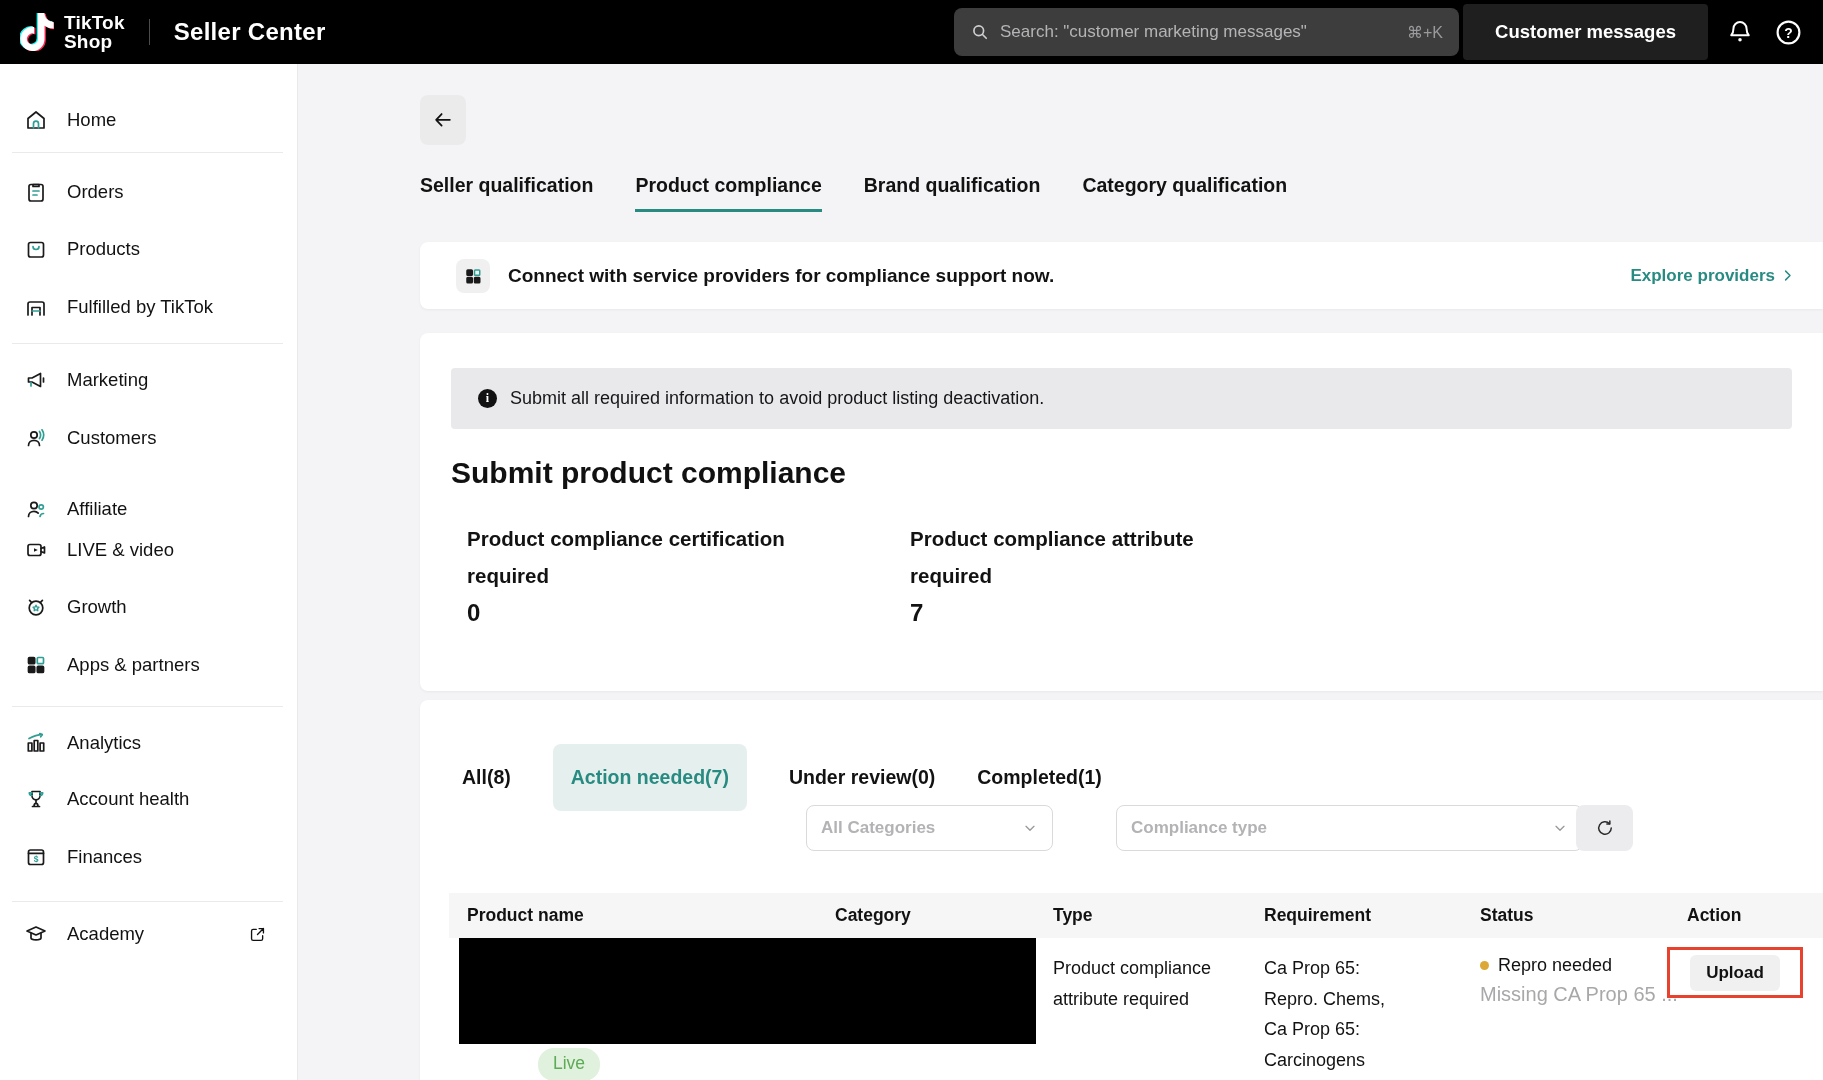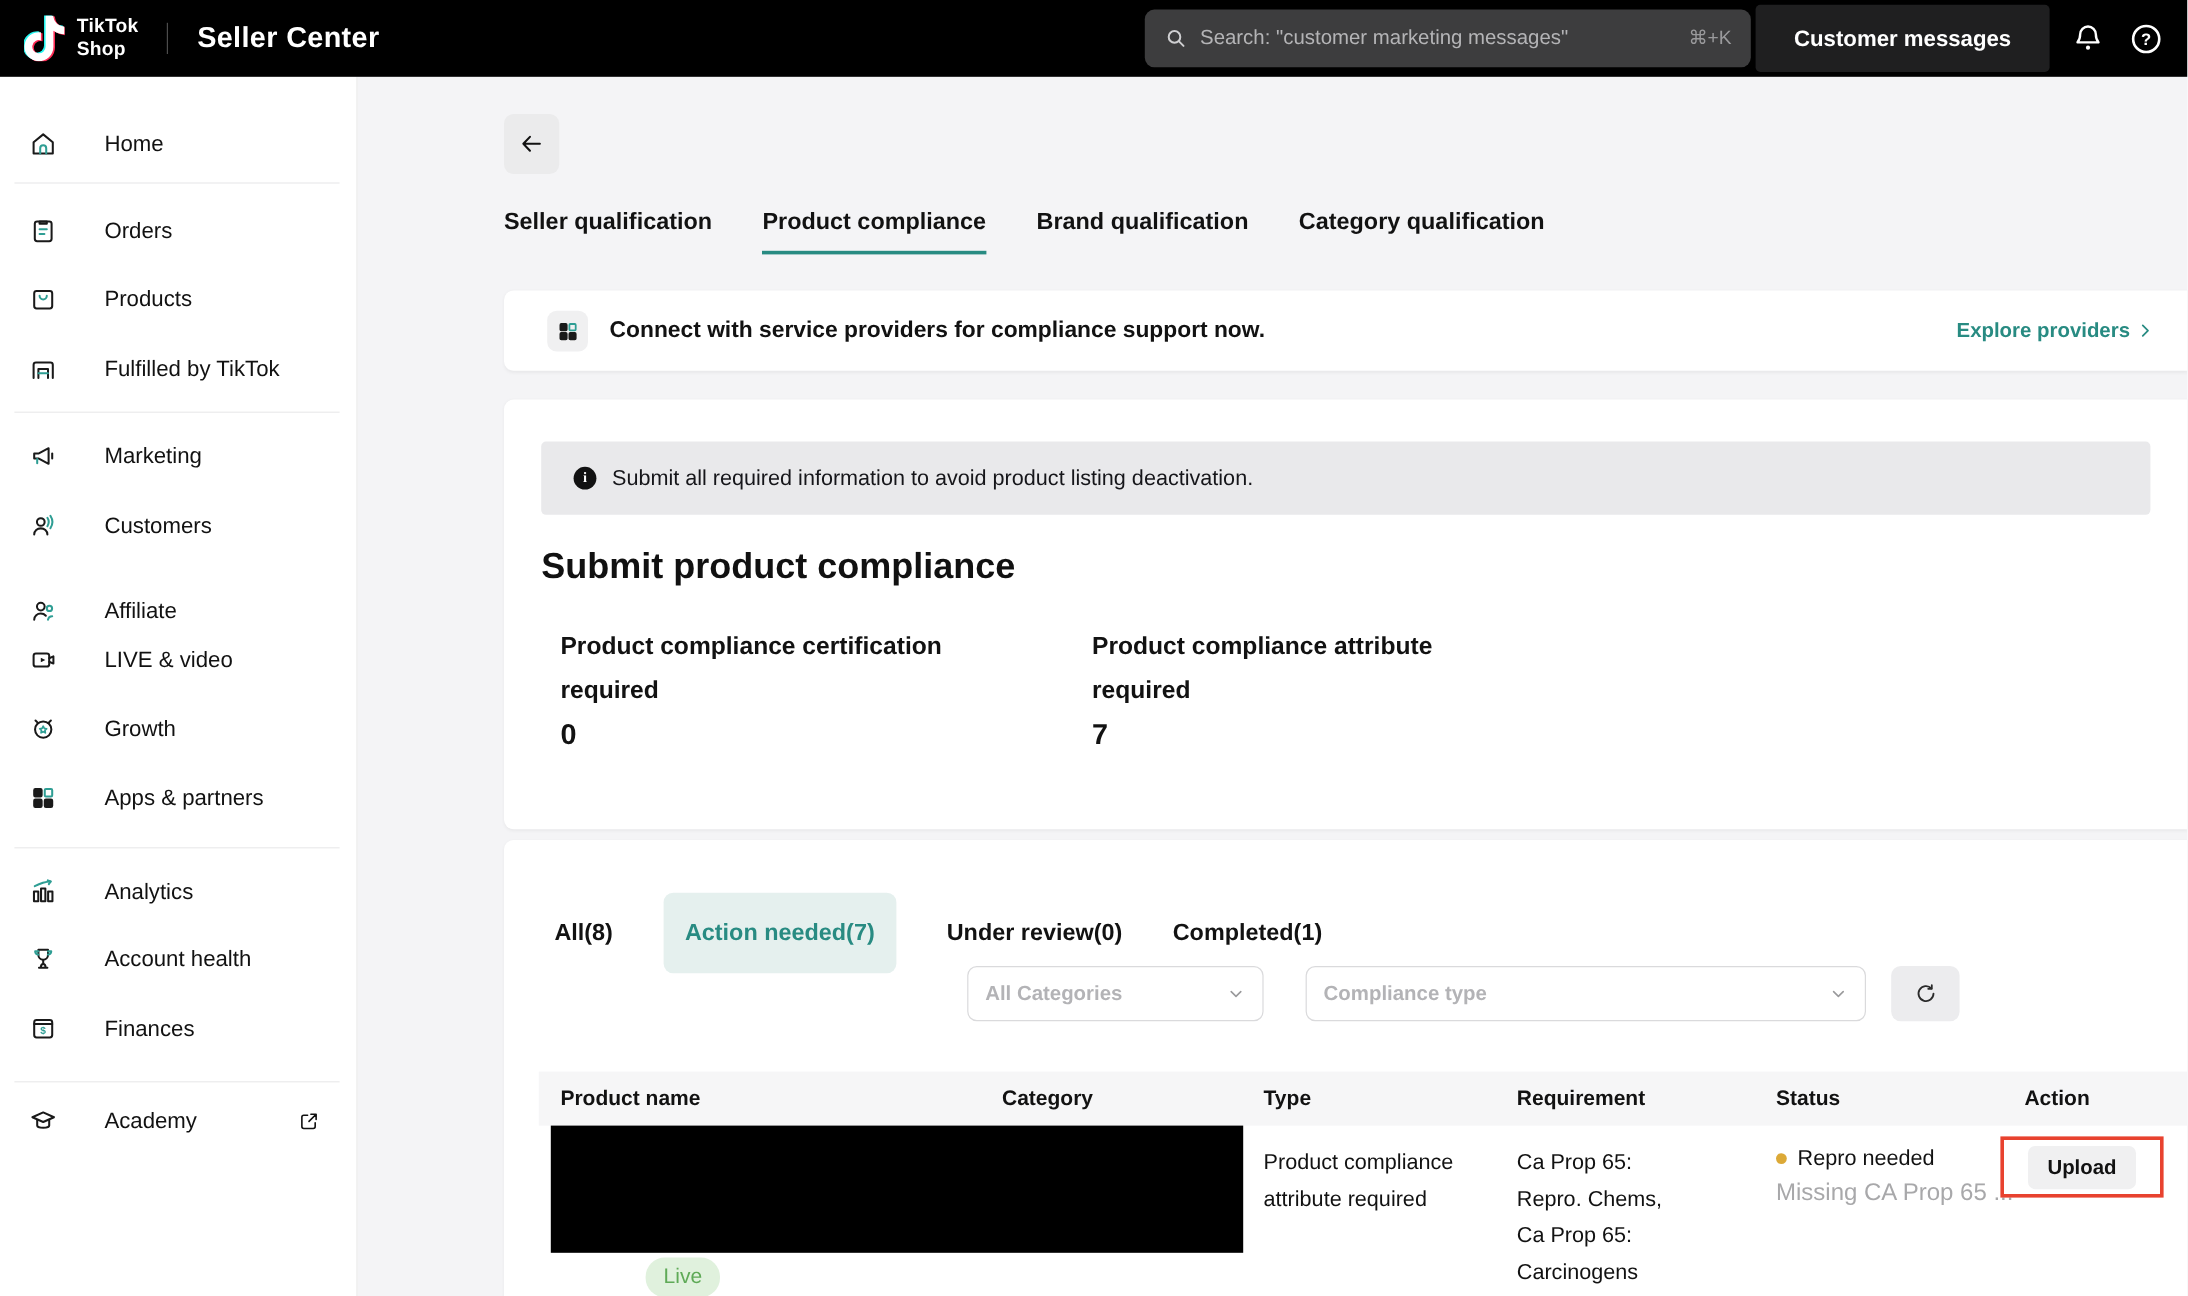--- a/index.html
+++ b/index.html
@@ -4,41 +4,41 @@
 <style>
   * { box-sizing: border-box; margin: 0; padding: 0; }
   html, body { width: 1823px; height: 1080px; overflow: hidden; }
   body { font-family: "Liberation Sans", "DejaVu Sans", sans-serif; color: #121212; }
   .app { position: relative; width: 1823px; height: 1080px; background: #f4f4f6; overflow: hidden; }
 
   
   .topbar { position: absolute; top: 0; left: 0; right: 0; height: 64px; background: #000;
             display: flex; align-items: center; padding: 0 14px 0 20px; z-index: 20; }
   .brand { display: flex; align-items: center; gap: 10px; cursor: pointer; }
-  .brand-text { color: #fff; font-weight: 800; line-height: 19px; font-size: 16px; letter-spacing: .2px; }
+  .brand-text { color: #fff; font-weight: 800; line-height: 19px; font-size: 19px; letter-spacing: .2px; }
   .topbar-divider { width: 1px; height: 26px; background: #4c4c4c; margin: 0 24px; }
   .app-name { color: #fff; font-size: 24px; font-weight: 600; letter-spacing: .3px; }
   .topbar-search { margin-left: auto; width: 505px; height: 48px; background: #3d3d3e; border-radius: 8px;
                    display: flex; align-items: center; padding: 0 16px; gap: 10px; }
   .topbar-search input { flex: 1; background: transparent; border: none; outline: none;
                          color: #e8e8e8; font-size: 17px; font-family: inherit; }
   .topbar-search input::placeholder { color: #b4b4b6; }
   .shortcut { color: #9a9a9c; font-size: 16px; }
   .cm-btn { margin-left: 4px; height: 56px; padding: 0 32px; background: #1f1f20; border: none; border-radius: 4px;
             color: #fff; font-size: 18.5px; font-weight: 700; font-family: inherit; cursor: pointer; }
   .icon-btn { background: none; border: none; cursor: pointer; display: flex; align-items: center; justify-content: center; }
   .bell-btn { margin-left: 18px; }
   .help-btn { margin-left: 20px; margin-right: 6px; }
 
   
   .sidebar { position: absolute; top: 64px; left: 0; width: 298px; bottom: 0; background: #fff;
              border-right: 1px solid #e9e9ea; z-index: 10; }
   .nav-item { position: absolute; left: 24px; right: 30px; height: 30px; display: flex; align-items: center;
               gap: 19px; cursor: pointer; }
-  .nav-item span.lbl { font-size: 18.5px; color: #121212; margin-left: 20px; }
+  .nav-item span.lbl { font-size: 18.5px; color: #121212; }
   .nav-divider { position: absolute; left: 12px; right: 14px; height: 1px; background: #eaeaeb; }
   .ext { margin-left: auto; }
 
   
   .main { position: absolute; top: 64px; left: 299px; right: 0; bottom: 0; overflow: hidden; }
   .back-btn { position: absolute; left: 121px; top: 31px; width: 46px; height: 50px; background: #ebebec;
               border: none; border-radius: 8px; cursor: pointer; display: flex; align-items: center; justify-content: center; }
   .page-title { position: absolute; left: 181px; top: 24px; font-size: 38px; font-weight: 800; letter-spacing: -.3px; color: #111; }
 
   .tabs { position: absolute; left: 121px; top: 110px; display: flex; gap: 42px; }
@@ -75,21 +75,21 @@
 
   .filters-row { position: absolute; left: 31px; top: 105px; right: 31px; height: 46px; }
   .field { position: absolute; top: 0; height: 46px; background: #fff; border: 1px solid #dadadc;
            border-radius: 8px; display: flex; align-items: center; padding: 0 14px; cursor: pointer; }
   .field .ph { color: #b3b3b6; font-size: 17px; flex: 1; white-space: nowrap; overflow: hidden; font-weight: bold; }
   .search-box { left: 0; width: 330px; cursor: text; }
   .search-box input { flex: 1; border: none; outline: none; font-size: 17px; font-family: inherit; color: #333; min-width: 0; }
   .search-box input::placeholder { color: #b9b9bc; }
   .search-sep { width: 1px; height: 20px; background: #ededee; margin: 0 10px 0 6px; }
   .sel-category { left: 355px; width: 247px; }
-  .sel-compliance { left: 637px; width: 467px; }
+  .sel-compliance { left: 665px; width: 467px; }
   .refresh-btn { position: absolute; left: 1125px; top: 0; width: 57px; height: 46px; background: #ececee;
                  border: none; border-radius: 8px; cursor: pointer; display: flex; align-items: center; justify-content: center; }
 
   .thead { position: absolute; left: 29px; right: 0; top: 193px; height: 45px; background: #f6f6f7; }
   .th { position: absolute; top: 0; line-height: 45px; font-size: 17.5px; font-weight: 700; color: #121212; }
   .th-0 { left: 18px; } .th-1 { left: 386px; } .th-2 { left: 604px; }
   .th-3 { left: 815px; } .th-4 { left: 1031px; } .th-5 { left: 1238px; }
 
   .trow { position: absolute; left: 0; right: 0; top: 238px; bottom: 0; }
   .product-img { position: absolute; left: 39px; top: 0; width: 577px; height: 106px; background: #000; }

